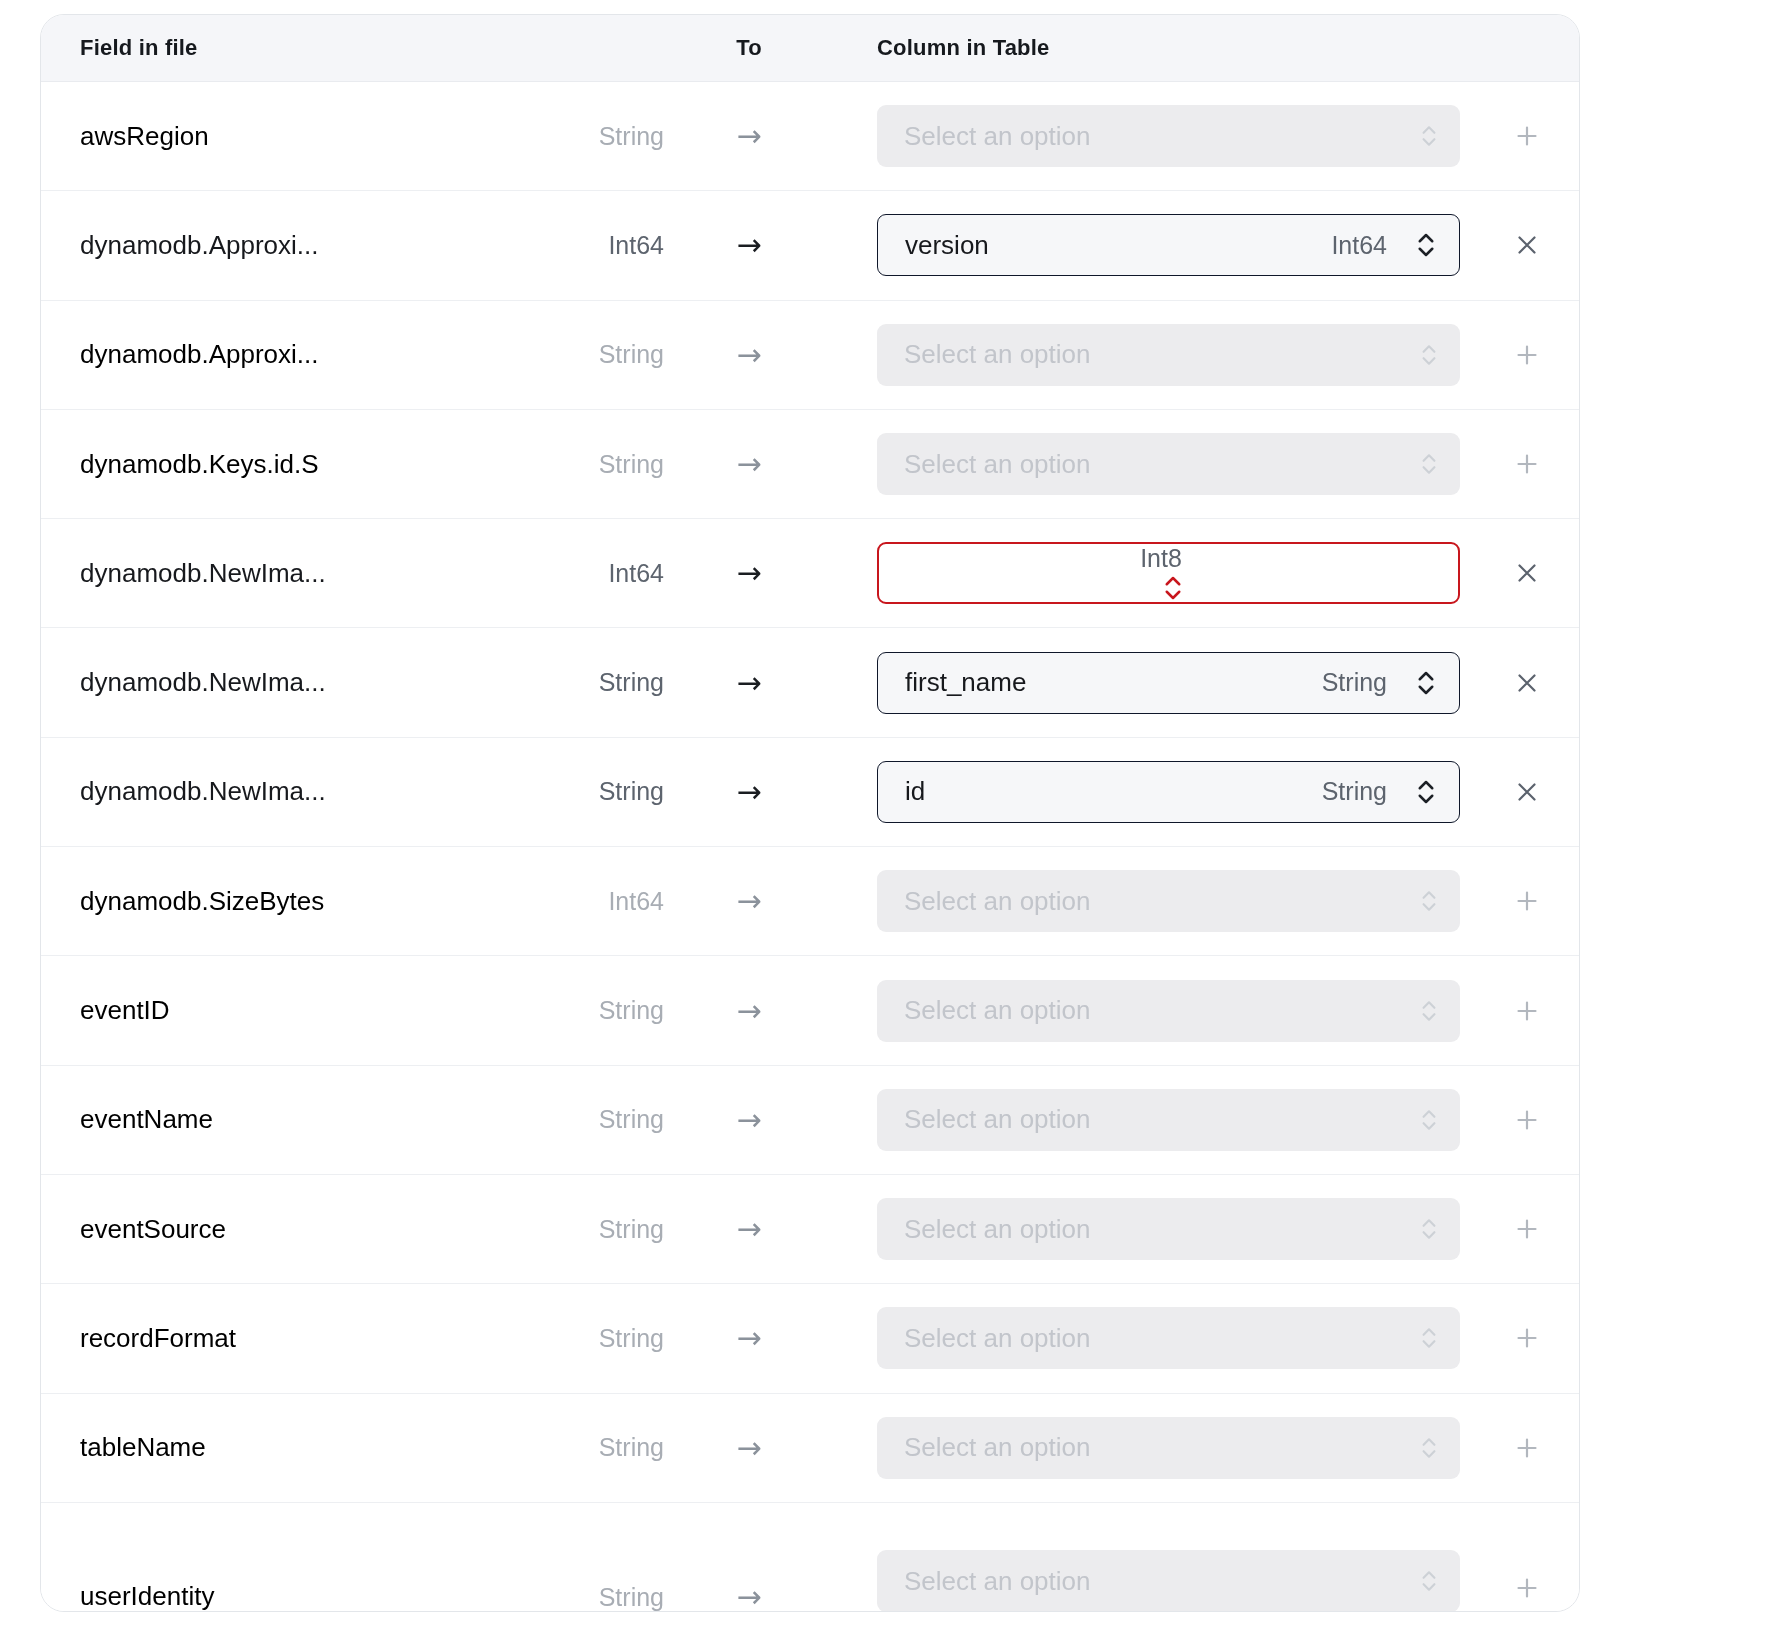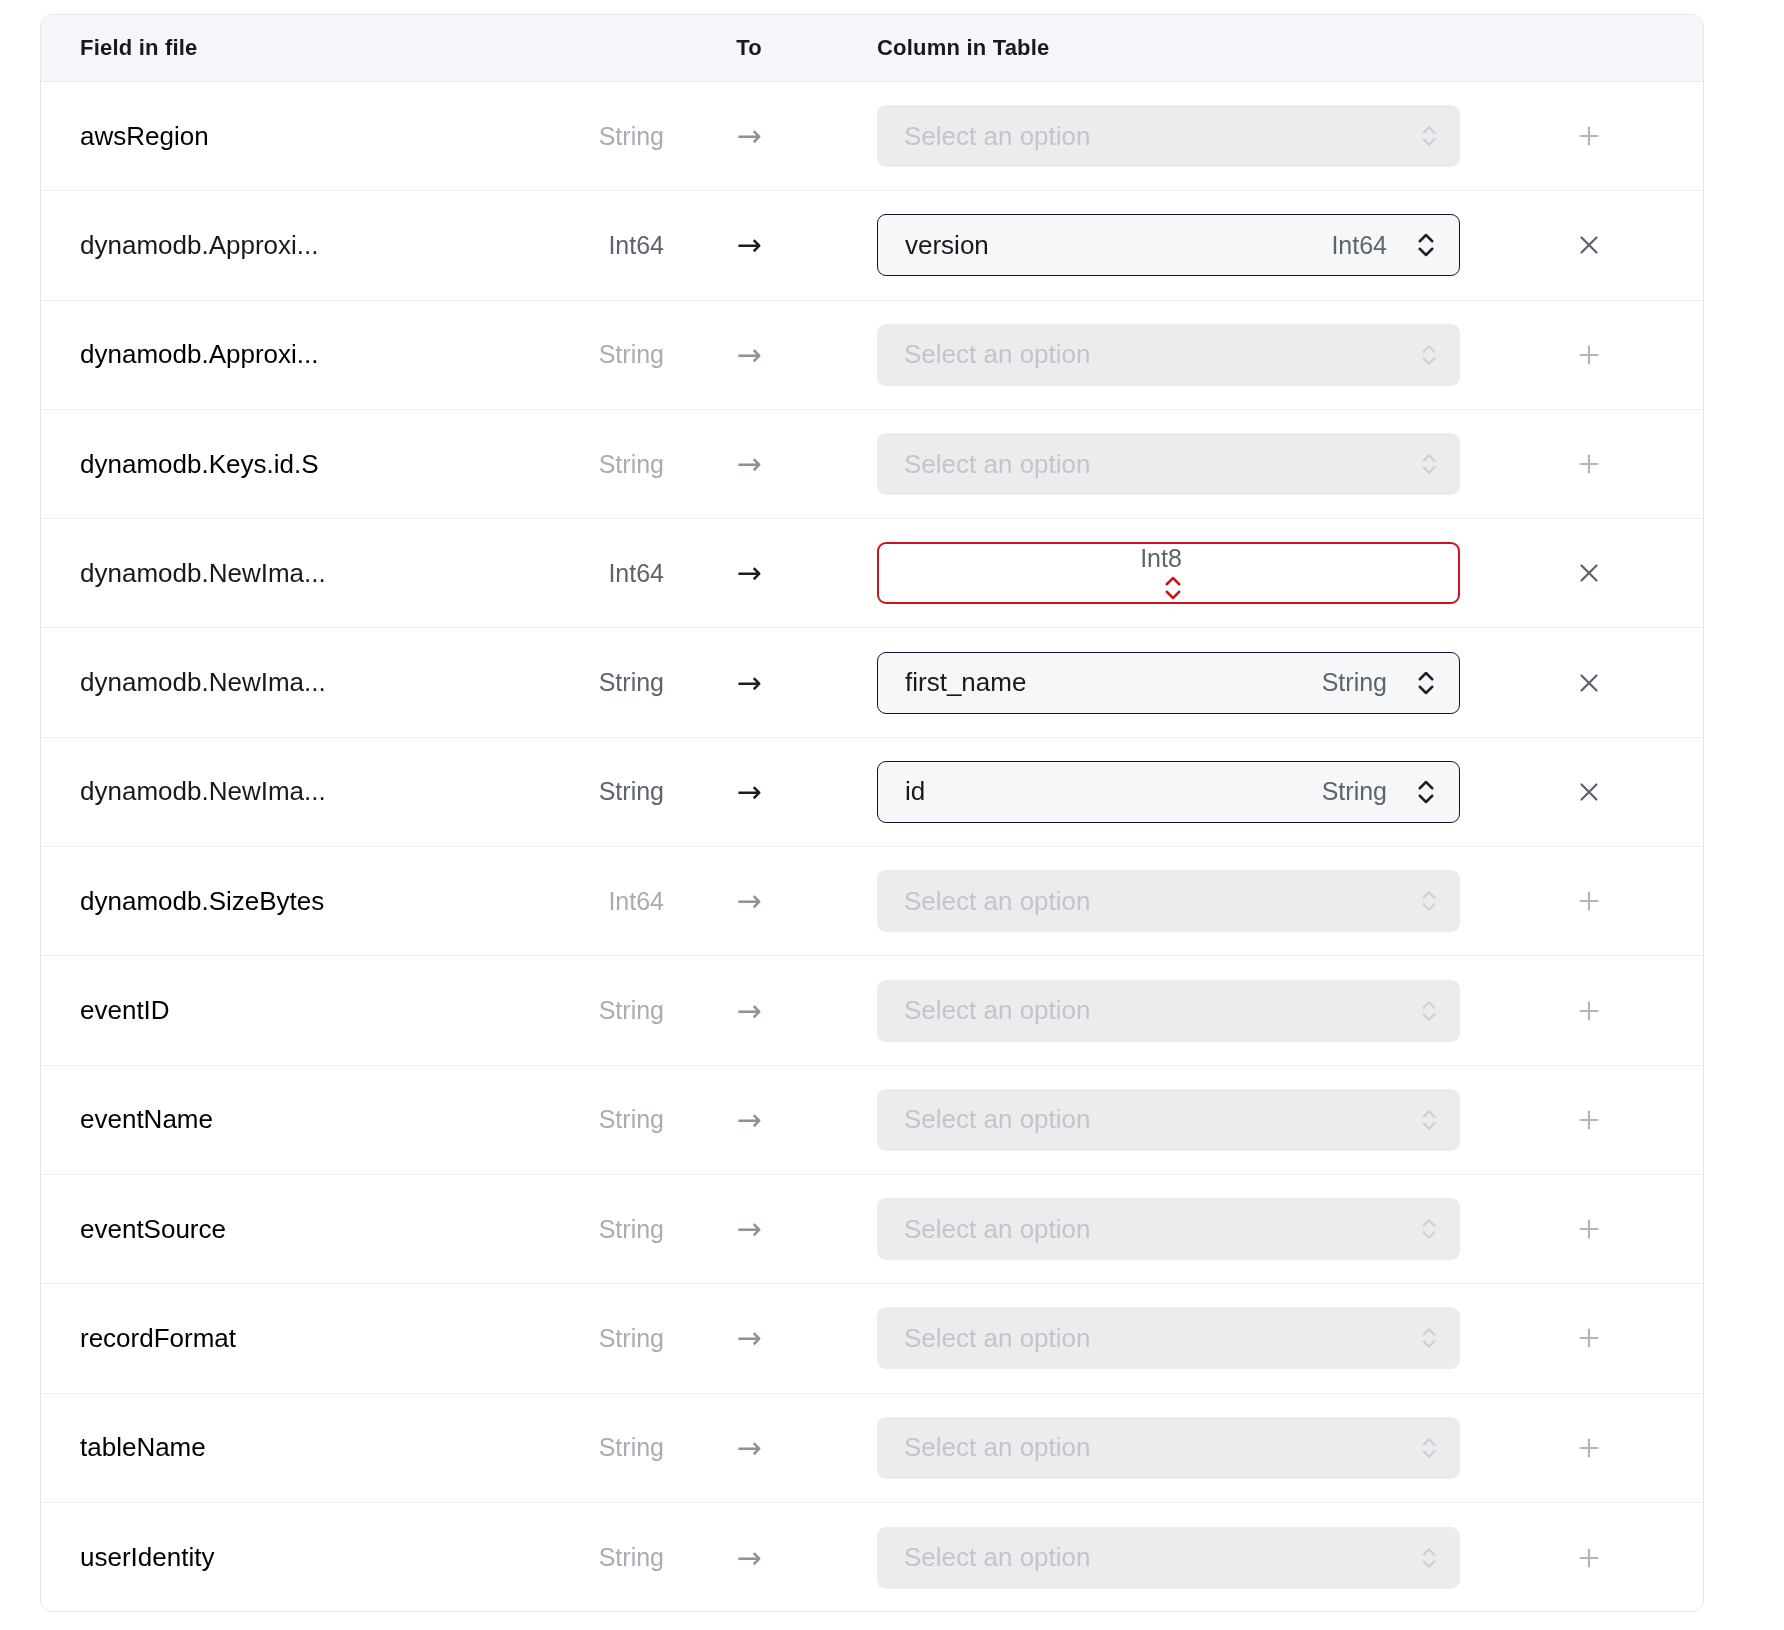--- a/index.html
+++ b/index.html
@@ -1,43 +1,43 @@
 <!DOCTYPE html>
 <html><head>
 <meta charset="utf-8">
 <style>
   * { margin:0; padding:0; box-sizing:border-box; }
   html,body { width:1784px; height:1630px; background:#ffffff;
     font-family:"Liberation Sans","DejaVu Sans",sans-serif; }
   body { position:relative; }
 
   .panel {
-    position:absolute; left:40px; top:14px; width:1664px; height:1598px;
-    background:#ffffff; border:1.5px solid #e3e6ea; border-radius:12px;
+    position:absolute; left:40px; top:14px; width:1540px; height:1598px;
+    background:#ffffff; border:1.5px solid #e3e6ea; border-radius:24px;
     overflow:hidden;
   }
 
   
   .c-field { flex:0 0 440px; overflow:hidden; white-space:nowrap; }
   .c-type  { flex:0 0 144px; text-align:right; white-space:nowrap; }
   .c-arrow { flex:0 0 170px; text-align:center; }
   .c-sel   { flex:0 0 583px; margin-left:43px; }
   .c-act   { flex:1 1 auto; display:flex; justify-content:center; padding-left:14px; }
 
   .thead {
     display:flex; align-items:center; height:67px; padding-left:39px;
     background:#f5f6f9; border-bottom:1px solid #e9ebef;
   }
   .th { font-size:22px; font-weight:700; color:#16191e; letter-spacing:0.2px; }
 
   .row {
     display:flex; align-items:center; height:109.3px; padding-left:39px;
     border-bottom:1px solid #edeff2; background:#ffffff;
   }
-  .row:last-child { border-bottom:none; }
+  .row:last-child { border-bottom:none;align-items:flex-end; }
 
   .row-field { font-size:26px; color:#000000; }
   .row-type  { font-size:25px; color:#a8adb4; }
   .row-arrow { font-family:"DejaVu Sans",sans-serif; font-size:30px; line-height:1; color:#8b929b; }
 
   .state-mapped .row-field, .state-error .row-field { color:#17191d; }
   .state-mapped .row-type,  .state-error .row-type  { color:#5d646e; }
   .state-mapped .row-arrow, .state-error .row-arrow { color:#1a1d21; }
 
   .select {

